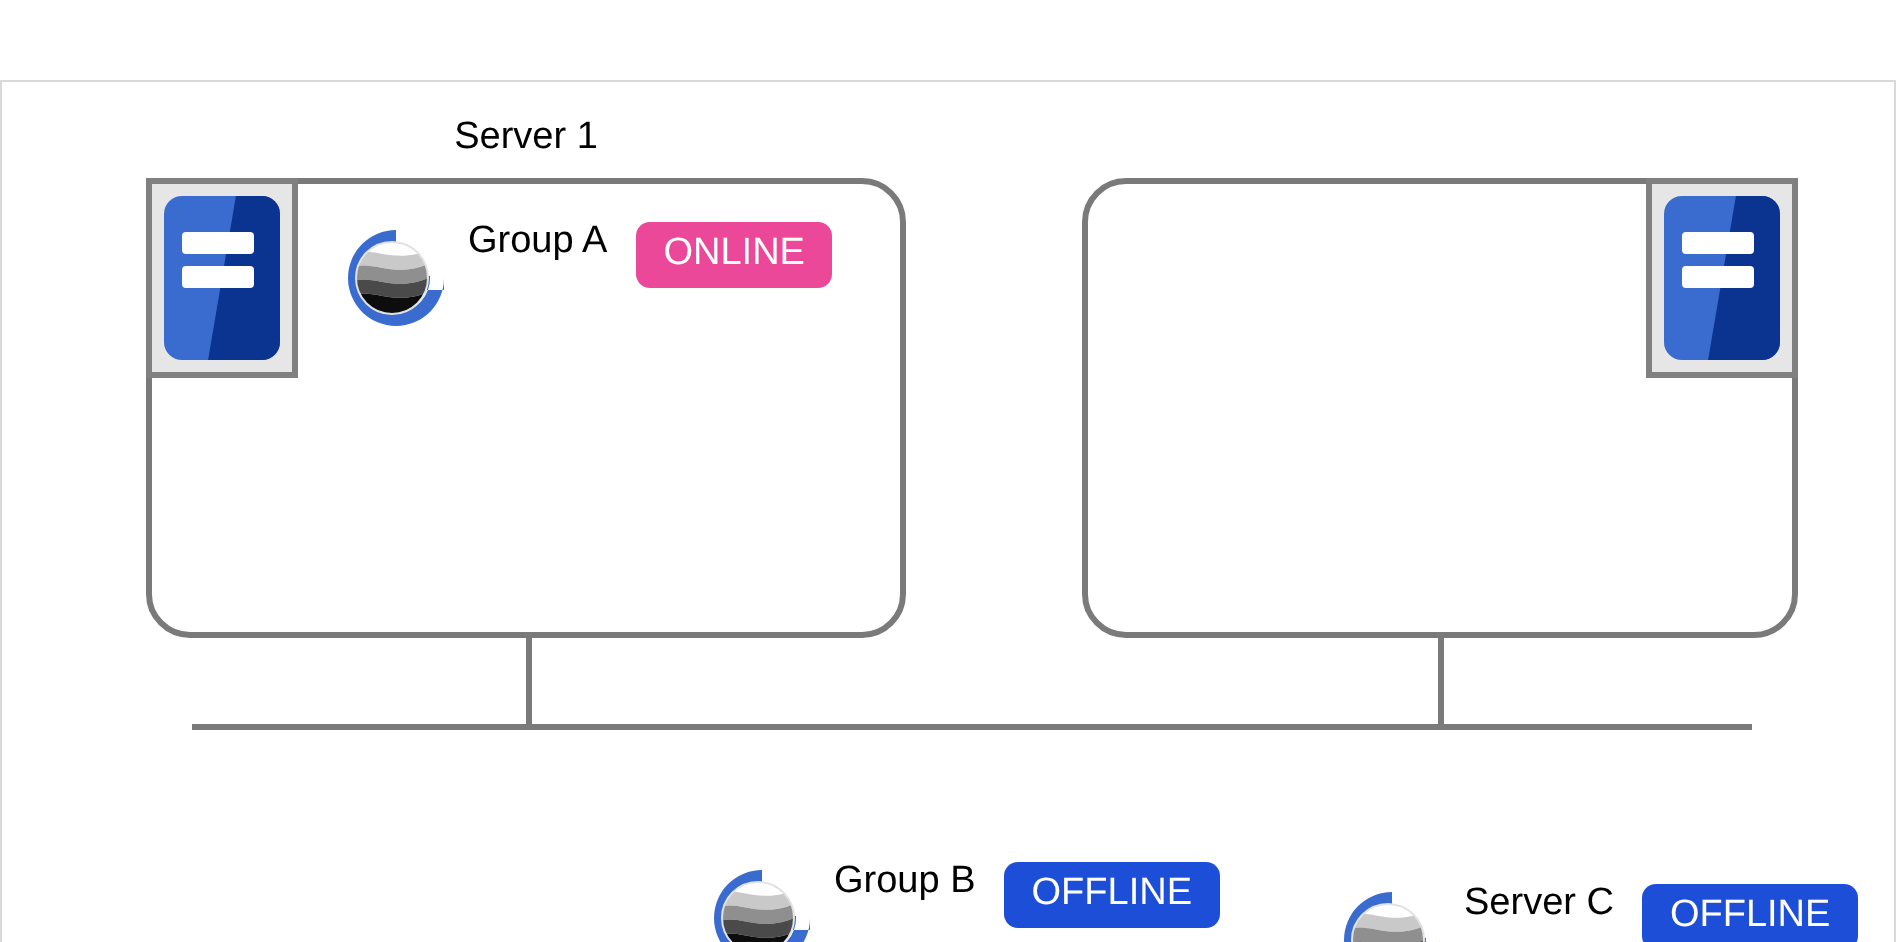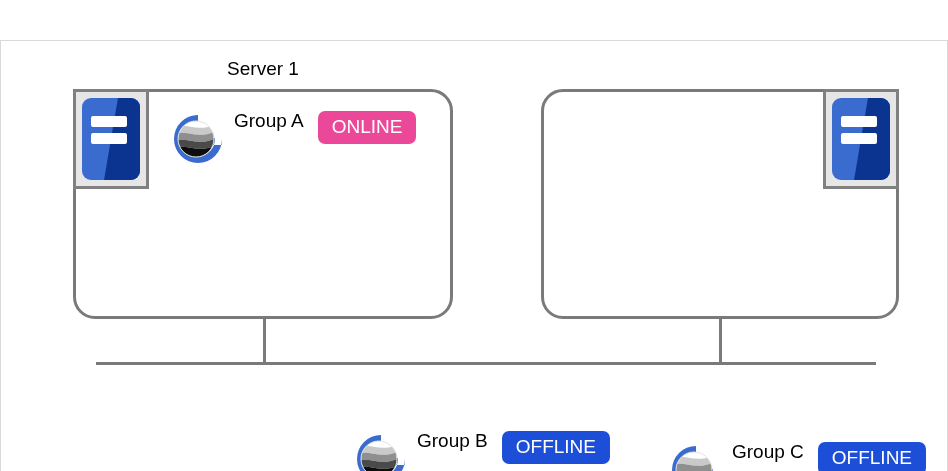--- a/index.html
+++ b/index.html
@@ -197,17 +197,17 @@
       <path d="M28 4 A24 24 0 1 0 52 28 L52 34 L38 34 L38 27 L45 27 A17.5 17.5 0 1 1 28 10.5 Z" fill="#3a6cd0"></path>
       <circle cx="26" cy="28" r="18" fill="#ffffff"></circle>
       <g clip-path="url(#gclipC)">
         <path d="M4 17 C14 10, 26 22, 44 14 L44 21 C26 29, 14 17, 4 24 Z" fill="#c9c9c9"></path>
         <path d="M4 24 C14 17, 26 29, 44 21 L44 28 C26 36, 14 24, 4 31 Z" fill="#8f8f8f"></path>
         <path d="M4 31 C14 24, 26 36, 44 28 L44 35 C26 43, 14 31, 4 38 Z" fill="#4a4a4a"></path>
         <path d="M4 38 C14 31, 26 43, 44 35 L44 48 L4 48 Z" fill="#0d0d0d"></path>
       </g>
       <circle cx="26" cy="28" r="18" fill="none" stroke="#e2e2e2" stroke-width="1"></circle>
     </svg>
-    <span class="group-label">Group C</span>
+    <span class="group-label">Server C</span>
     <span class="status-badge status-offline">OFFLINE</span>
   </div>
 
 </div>
 
 </body></html>

